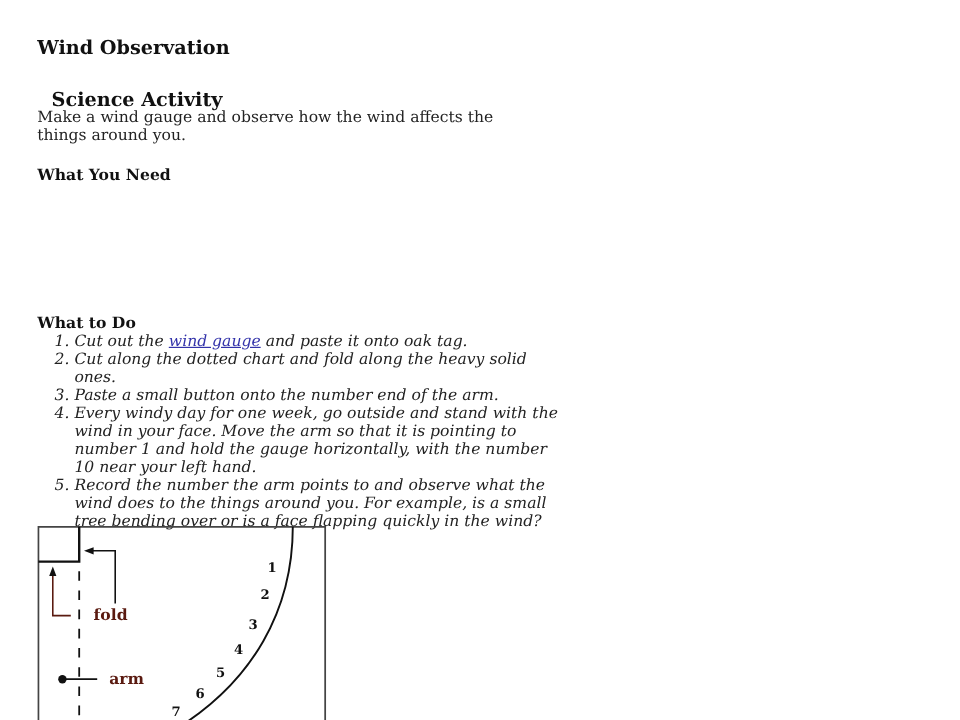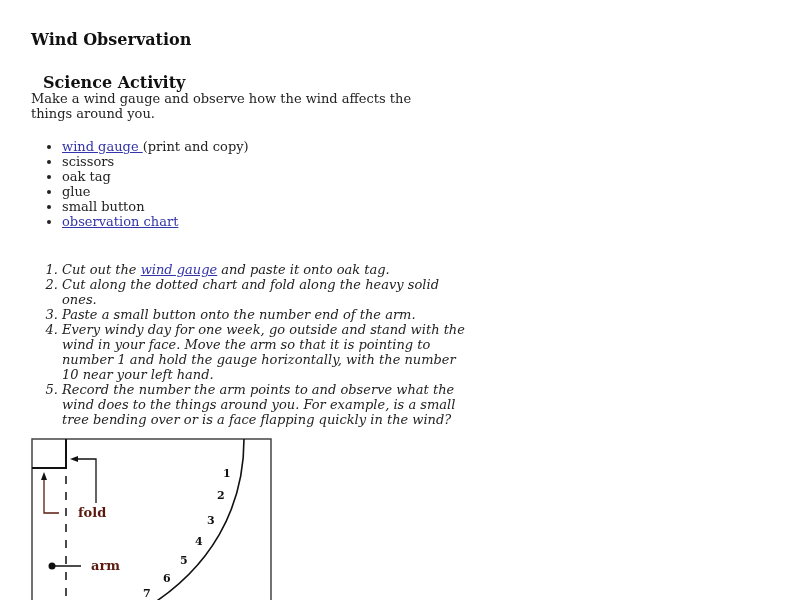--- a/index.html
+++ b/index.html
@@ -89,31 +89,25 @@
   </style>
 </head>
 <body>
 
 <div class="page">
   <h1>Wind Observation</h1>
   <h2>Science Activity</h2>
   <p class="intro">Make a wind gauge and observe how the wind affects the things around you.</p>
 
   <div class="need">
-    <ul>
-      <li><a href="#">wind gauge </a><span>(print and copy)</span></li>
-      <li>scissors</li>
-      <li>oak tag</li>
-      <li>glue</li>
-      <li>small button</li>
-      <li><a href="#">observation chart</a></li>
-    </ul>
+    <div class="section-title">What You Need</div>
   </div>
 
   <div class="todo">
+    <div class="section-title">What to Do</div>
     <ol>
       <li><span>Cut out the </span><a href="#">wind gauge</a><span> and paste it onto oak tag.</span></li>
       <li>Cut along the dotted chart and fold along the heavy solid ones.</li>
       <li>Paste a small button onto the number end of the arm.</li>
       <li>Every windy day for one week, go outside and stand with the wind in your face. Move the arm so that it is pointing to number 1 and hold the gauge horizontally, with the number 10 near your left hand.</li>
       <li>Record the number the arm points to and observe what the wind does to the things around you. For example, is a small tree bending over or is a face flapping quickly in the wind?</li>
     </ol>
   </div>
 </div>
 

